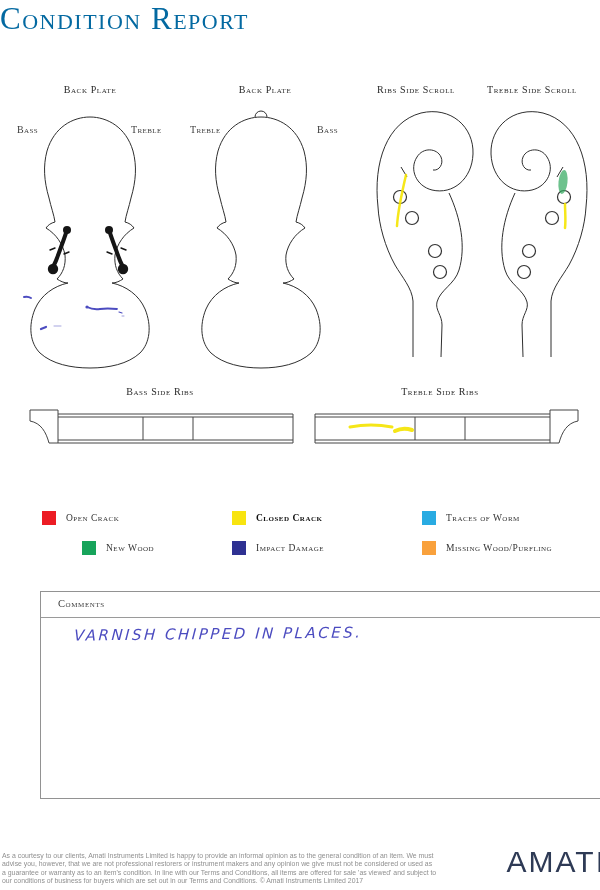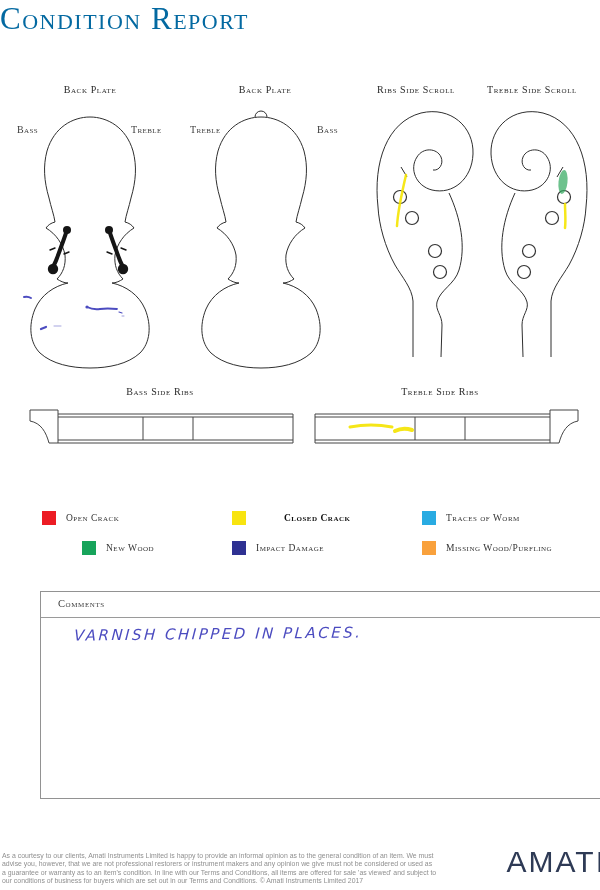--- a/index.html
+++ b/index.html
@@ -14,21 +14,21 @@
   .ol{fill:none;stroke:#2f2f2f;stroke-width:1;}
   .ol2{fill:none;stroke:#444;stroke-width:1;}
   .fh{fill:#151515;}
   .fhs{fill:none;stroke:#151515;stroke-width:4;stroke-linecap:round;}
   .nick{fill:none;stroke:#151515;stroke-width:1.4;stroke-linecap:round;}
   .hole{fill:#fff;stroke:#333;stroke-width:1.2;}
   .mark{fill:none;stroke-linecap:round;}
   .legend-item{position:absolute;display:flex;align-items:center;gap:10px;}
   .swatch{width:14px;height:14px;flex:0 0 14px;}
   .leglbl{font-variant:small-caps;font-size:9.5px;letter-spacing:.5px;color:#333;}
-  .bold{font-weight:bold;color:#111;margin-left:28px;}
+  .bold{font-weight:bold;color:#111;}
   .comments{position:absolute;left:40px;top:591px;width:561px;height:208px;
             border:1.5px solid #929292;box-sizing:border-box;}
   .comments .chead{height:25px;border-bottom:1px solid #9a9a9a;}
   .comments .clabel{padding:6px 0 0 17px;font-variant:small-caps;font-size:10.5px;
                     letter-spacing:.6px;color:#3d3d3d;}
   .handwriting{position:absolute;left:33px;top:33px;font-family:"DejaVu Sans",sans-serif;
                font-style:italic;font-size:15px;letter-spacing:2.5px;
                transform:rotate(-.6deg) skewX(-4deg);white-space:nowrap;}
   .footer{position:absolute;left:2px;top:852px;width:478px;
           font-family:"Liberation Sans",sans-serif;font-size:6.9px;line-height:8.4px;color:#8f8f8f;}

